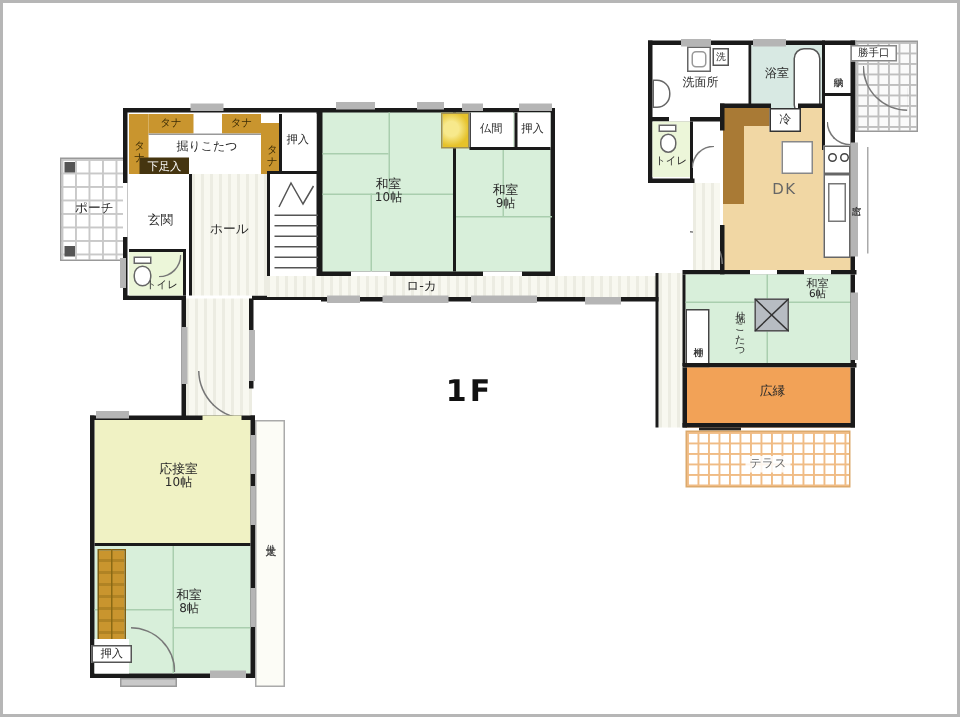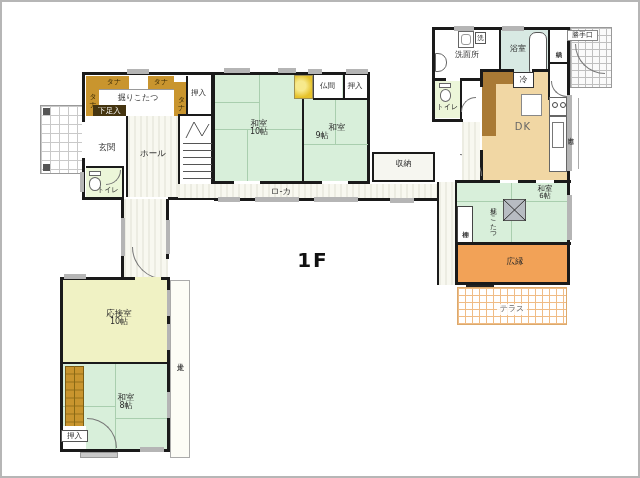--- a/index.html
+++ b/index.html
@@ -24,20 +24,21 @@
   .fixture{background:#fff;border:1px solid #666}
 </style>
 </head>
 <body>
 
 <div id="plan">
 
   <div class="a gridg" style="left:38px;top:103px;width:46px;height:69px;border:1px solid #999"></div>
   <div class="a" style="left:41px;top:106px;width:7px;height:7px;background:#555"></div>
   <div class="a" style="left:41px;top:162px;width:7px;height:7px;background:#555"></div>
+  <div class="a fx" style="left:38px;top:103px;width:46px;height:69px;font-size:8.5px">ポーチ</div>
 
   <div class="a" style="left:80px;top:70px;width:132px;height:128px;border:3px solid #1a1a1a;border-bottom:none;background:#fff"></div>
   <div class="a wall" style="left:80px;top:195px;width:42px;height:3px"></div>
   <div class="a wall" style="left:166px;top:195px;width:46px;height:3px"></div>
   <div class="a" style="left:80px;top:120px;width:3px;height:36px;background:#fff"></div>
 
   <div class="a gold vt" style="left:84px;top:74px;width:13px;height:40px;font-size:7px">タナ</div>
   <div class="a gold fx" style="left:97px;top:74px;width:30px;height:13px;font-size:7px">タナ</div>
   <div class="a gold fx" style="left:146px;top:74px;width:26px;height:13px;font-size:7px">タナ</div>
   <div class="a gold vt" style="left:172px;top:80px;width:14px;height:34px;font-size:7px">タナ</div>
@@ -88,37 +89,36 @@
   <div class="a wall" style="left:300px;top:73px;width:2px;height:106px"></div>
   <div class="a" style="left:292px;top:73px;width:19px;height:24px;background:radial-gradient(circle at 35% 45%,#f7e98c 0 30%,#e6c22a 70%);border:1px solid #a09050"></div>
   <div class="a" style="left:311px;top:73px;width:29px;height:24px;background:#fff;border-left:1px solid #444"></div>
   <div class="a fx" style="left:311px;top:79px;width:29px;height:10px;font-size:7.5px">仏間</div>
   <div class="a" style="left:341px;top:73px;width:24px;height:24px;background:#fff;border-left:2px solid #1a1a1a"></div>
   <div class="a fx" style="left:341px;top:79px;width:24px;height:10px;font-size:7.5px">押入</div>
   <div class="a wall" style="left:311px;top:96px;width:54px;height:2px"></div>
   <div class="a tatline" style="left:333px;top:98px;width:1px;height:44px"></div>
   <div class="a tatline" style="left:302px;top:142px;width:64px;height:1px"></div>
   <div class="a fx" style="left:321px;top:120px;width:28px;height:10px;font-size:8.5px">和室</div>
-  <div class="a fx" style="left:309px;top:130px;width:22px;height:9px;font-size:8px">9帖</div>
+  <div class="a fx" style="left:324px;top:130px;width:22px;height:9px;font-size:8px">9帖</div>
   <div class="a" style="left:232px;top:179px;width:26px;height:3px;background:#fff"></div>
   <div class="a" style="left:320px;top:179px;width:26px;height:3px;background:#fff"></div>
   <div class="a win" style="left:222px;top:66px;width:26px;height:5px"></div>
   <div class="a win" style="left:276px;top:66px;width:18px;height:5px"></div>
   <div class="a win" style="left:306px;top:67px;width:14px;height:5px"></div>
   <div class="a win" style="left:344px;top:67px;width:22px;height:5px"></div>
 
   <div class="a stripe" style="left:176px;top:182px;width:282px;height:14px"></div>
   <div class="a wall" style="left:212px;top:196px;width:246px;height:3px"></div>
   <div class="a win" style="left:216px;top:195px;width:22px;height:5px"></div>
   <div class="a win" style="left:253px;top:195px;width:44px;height:5px"></div>
   <div class="a win" style="left:312px;top:195px;width:44px;height:5px"></div>
   <div class="a win" style="left:388px;top:196px;width:24px;height:5px"></div>
   <div class="a fx" style="left:261px;top:184px;width:36px;height:10px;font-size:8.5px">ロ-カ</div>
 
-  <div class="a fx" style="left:370px;top:150px;width:63px;height:30px;background:#f6f6f0;border:2px solid #1a1a1a;font-size:8px;align-items:flex-start;padding-top:6px">収納</div>
 
   <div class="a stripe" style="left:437px;top:180px;width:21px;height:103px"></div>
   <div class="a wall" style="left:435px;top:180px;width:2px;height:103px"></div>
 
   <div class="a wall" style="left:430px;top:25px;width:139px;height:3px"></div>
   <div class="a wall" style="left:430px;top:25px;width:3px;height:94px"></div>
   <div class="a win" style="left:452px;top:24px;width:20px;height:5px"></div>
 
   <div class="a fx" style="left:444px;top:48px;width:42px;height:10px;font-size:8px">洗面所</div>
   <div class="a fixture" style="left:456px;top:29px;width:16px;height:17px"></div>

